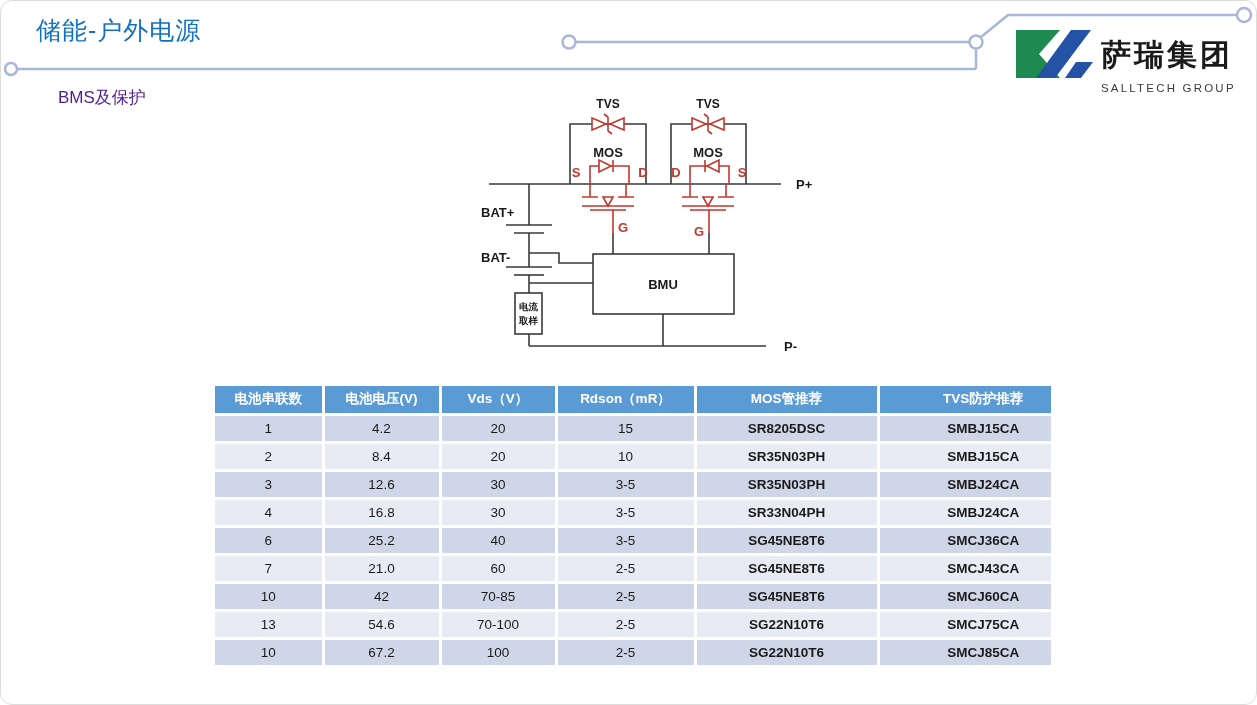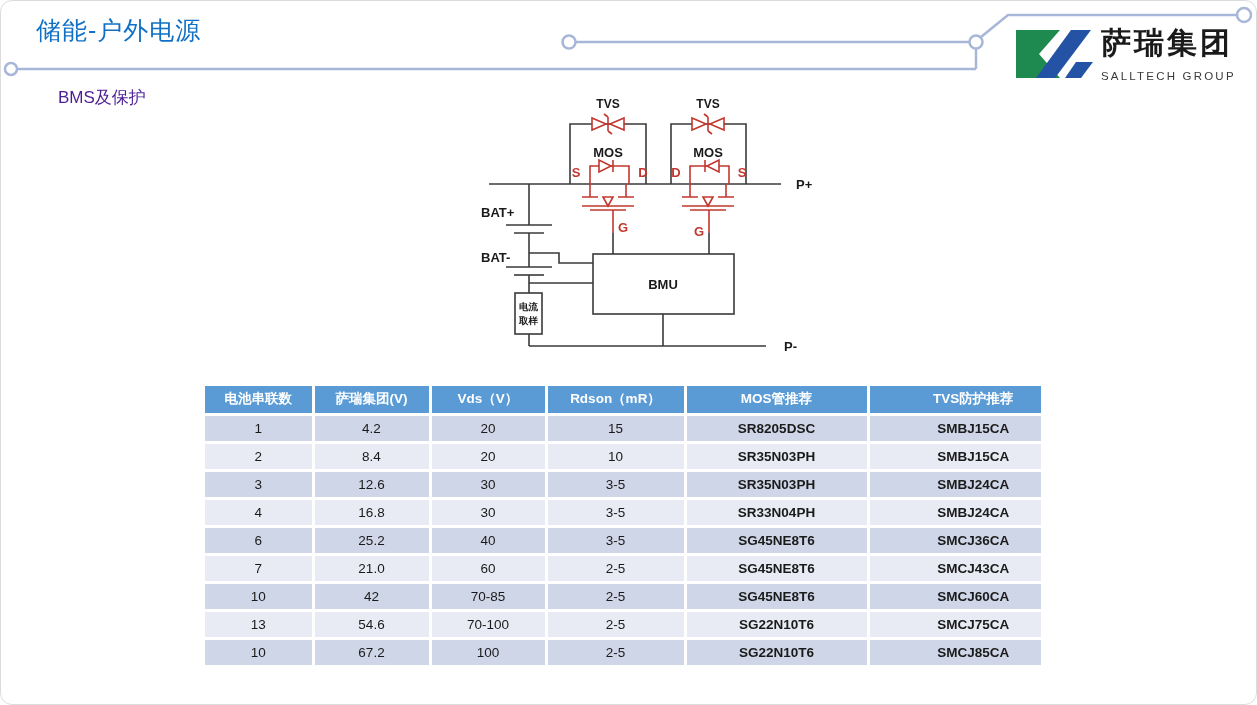--- a/index.html
+++ b/index.html
@@ -9,34 +9,34 @@
 
   .title { position:absolute; left:35px; top:13px; font-size:25px; font-weight:normal;
            color:#1070C5; letter-spacing:1px; }
   .subtitle { position:absolute; left:57px; top:85px; font-size:17px; color:#4c1d95; }
 
   .deco { position:absolute; left:0; top:0; }
 
   .logo { position:absolute; left:1014px; top:25px; display:flex; align-items:flex-start; }
   .logo-mark { margin-top:3px; }
   .logo-text { margin-left:8px; }
-  .logo-cn { font-size:30px; font-weight:bold; color:#1a1a1a; letter-spacing:3px; line-height:34px; }
+  .logo-cn { font-size:30px; font-weight:bold; color:#1a1a1a; letter-spacing:3px; line-height:34px;margin-top:12px; }
   .logo-en { font-size:11.5px; color:#3a3a3a; letter-spacing:2.2px; margin-top:10px; }
 
   .circuit { position:absolute; left:460px; top:85px; }
   .wire { stroke:#3a3a3a; stroke-width:1.6; fill:none; }
   .rbox { stroke:#3a3a3a; stroke-width:1.6; fill:#ffffff; }
   .red  { stroke:#C2372F; stroke-width:1.6; fill:none; }
   .redf { stroke:#C2372F; stroke-width:1.6; fill:#ffffff; }
   .blk-lbl { fill:#1a1a1a; font-weight:bold; font-size:13px; }
   .blk-lbl.sm { font-size:12px; }
   .red-lbl { fill:#C2372F; font-weight:bold; font-size:13px; }
   .tiny { fill:#1a1a1a; font-size:9.5px; font-weight:600; }
 
-  table.spec { position:absolute; left:204px; top:385px; border-collapse:collapse;
+  table.spec { position:absolute; left:214px; top:385px; border-collapse:collapse;
                table-layout:fixed; width:836px; }
   table.spec th { background:#5B9BD5; color:#fff; font-weight:bold; font-size:13.5px;
                   height:28px; text-align:center; border-right:3px solid #fff;
                   border-bottom:3px solid #fff; padding:0; }
   table.spec td { height:28px; font-size:13.5px; text-align:center; color:#1a1a1a;
                   border-right:3px solid #fff; border-bottom:3px solid #fff; padding:0; }
   table.spec th:last-child, table.spec td:last-child { border-right:none;padding-left:36px; }
   tr.odd td { background:#CFD6E7; }
   tr.even td { background:#E9EBF4; }
   td.redcell { color:#E10000; font-weight:bold; font-size:12.5px;margin-left:44px; }
@@ -168,21 +168,21 @@
       <col style="width:108px">
         <col style="width:117px">
         <col style="width:116px">
       <col style="width:139px">
         <col style="width:183px">
         <col style="width:173px">
     </colgroup>
     <thead>
       <tr>
         <th>电池串联数</th>
-        <th>萨瑞集团(V)</th>
+        <th>电池电压(V)</th>
         <th>Vds（V）</th>
         <th>Rdson（mR）</th>
         <th>MOS管推荐</th>
         <th>TVS防护推荐</th>
       </tr>
     </thead>
     <tbody>
       <tr class="odd">
         <td>1</td>
         <td>4.2</td>

